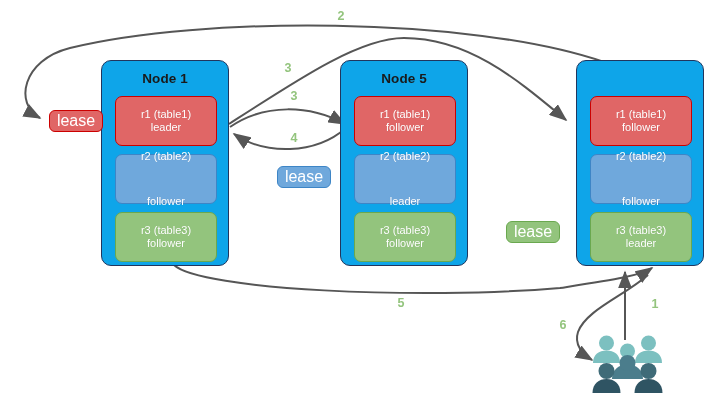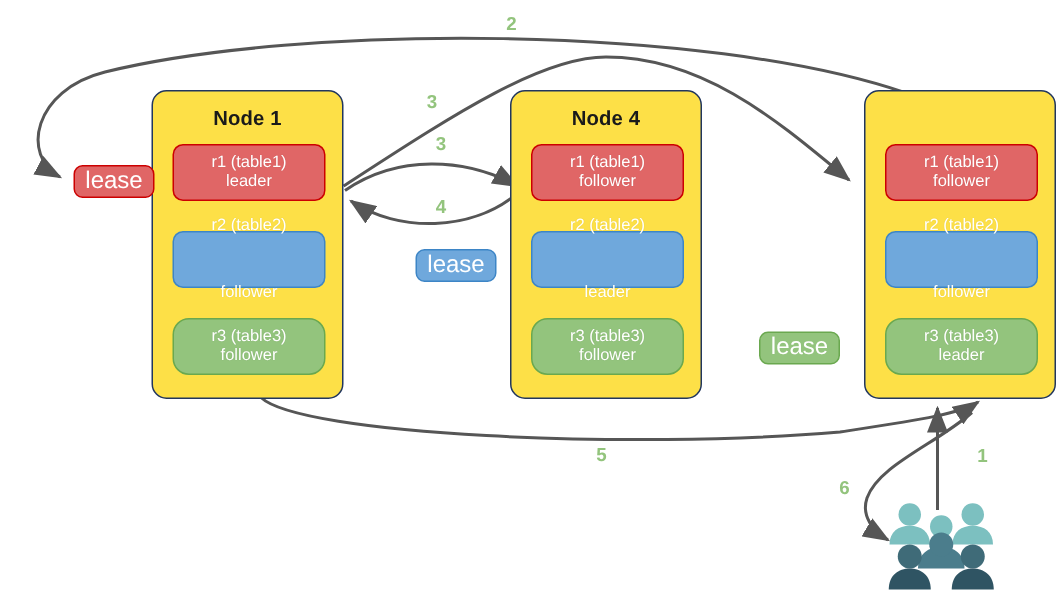--- a/index.html
+++ b/index.html
@@ -26,57 +26,57 @@
     height: 405px;
     pointer-events: none;
   }
 
   
   .node-box {
     position: absolute;
     box-sizing: border-box;
     border: 1.6px solid #21365e;
     border-radius: 10px;
-    background: #fde047;
+    background: #0ea5e9;
   }
   .node-title {
     position: absolute;
     left: 0;
     right: 0;
     top: 10px;
     text-align: center;
     font-size: 13.5px;
     font-weight: bold;
     color: #1a1a1a;
     letter-spacing: .1px;
   }
 
   
   .replica {
     position: absolute;
     box-sizing: border-box;
     left: 13px;
     width: 102px;
-    height: 38px;
+    height: 50px;
     border-radius: 7px;
     border: 1.4px solid;
     color: #ffffff;
     font-size: 11px;
     line-height: 13.5px;
     display: flex;
     flex-direction: column;
     align-items: center;
     justify-content: center;
     text-align: center;
     text-shadow: 0 0 1px rgba(0,0,0,.10);
   }
   .replica .l1, .replica .l2 { display: block; }
   .rep-red   { background: #e06666; border-color: #cc0000; }
   .rep-blue  { background: #6fa8dc; border-color: #3d85c6; gap: 32px; }
-  .rep-green { background: #93c47d; border-color: #6aa84f; border-radius: 11px; }
+  .rep-green { background: #93c47d; border-color: #6aa84f; }
 
   .slot0 { top: 35px; }
   .slot1 { top: 93px; }
   .slot2 { top: 151px; }
 
   
   .lease {
     position: absolute;
     box-sizing: border-box;
     border-radius: 6px;
@@ -158,21 +158,21 @@
       <span class="l1">r2 (table2)</span>
       <span class="l2">follower</span>
     </div>
     <div class="replica rep-green slot2">
       <span class="l1">r3 (table3)</span>
       <span class="l2">follower</span>
     </div>
   </div>
 
   <div class="node-box" style="left:340px; top:60px; width:128px; height:206px;">
-    <div class="node-title">Node 4</div>
+    <div class="node-title">Node 5</div>
 
     <div class="replica rep-red slot0">
       <span class="l1">r1 (table1)</span>
       <span class="l2">follower</span>
     </div>
     <div class="replica rep-blue slot1">
       <span class="l1">r2 (table2)</span>
       <span class="l2">leader</span>
     </div>
     <div class="replica rep-green slot2">

